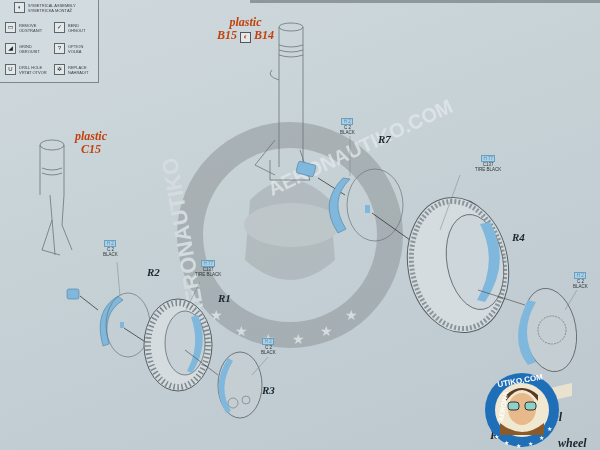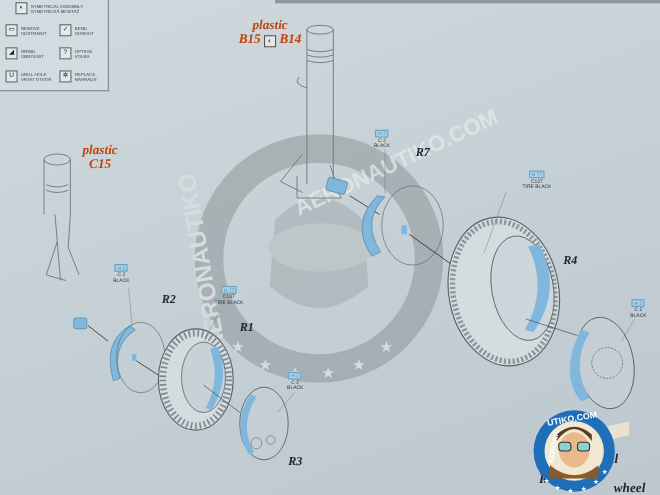--- a/index.html
+++ b/index.html
@@ -157,21 +157,21 @@
 </div>
 <div class="part-label" style="left:75px;top:130px;">
   <div>plastic</div>
   <div>C15</div>
 </div>
 
 <div class="rlabel" style="left:378px;top:133px;">R7</div>
 <div class="rlabel" style="left:512px;top:205px;margin-top:26px;">R4</div>
 <div class="rlabel" style="left:147px;top:266px;">R2</div>
 <div class="rlabel" style="left:218px;top:292px;">R1</div>
-<div class="rlabel" style="left:262px;top:414px;">R3</div>
+<div class="rlabel" style="left:262px;top:384px;">R3</div>
 
 <div class="paint" style="left:340px;top:118px;">
   <span class="code">H 2</span><br>
   <span>C 2</span><br>
   <span>BLACK</span>
 </div>
 <div class="paint" style="left:475px;top:155px;">
   <span class="code">H 77</span><br>
   <span>C137</span><br>
   <span>TIRE BLACK</span>

